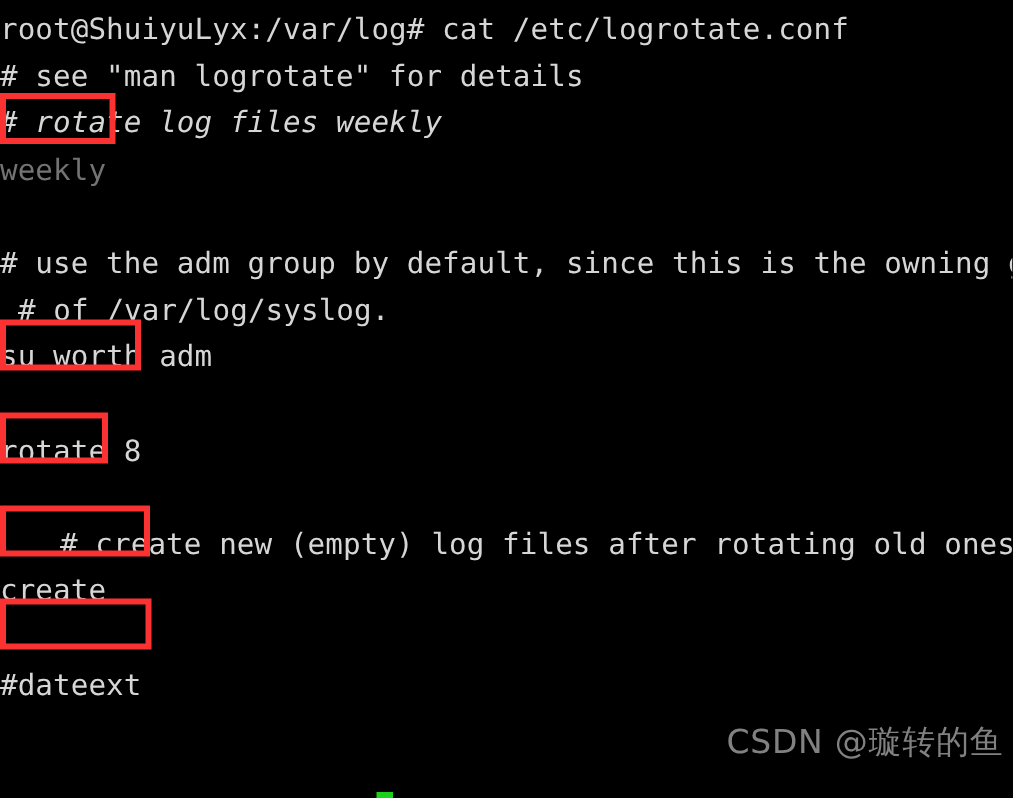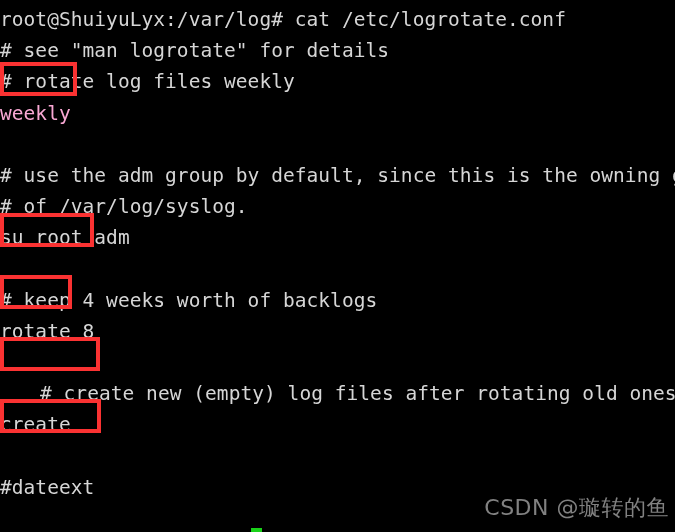--- a/index.html
+++ b/index.html
@@ -71,48 +71,47 @@
   
   .cursor-block {
     position: absolute;
     background: #19d219;
   }
 
   
   .watermark {
     position: absolute;
     right: 6px;
-    bottom: 12px;
+    bottom: 24px;
     color: #8d8d8d;
     font-size: 22px;
     line-height: 24px;
     white-space: pre;
     font-family: "DejaVu Sans", "Liberation Sans", sans-serif;
     opacity: 0.92;
     letter-spacing: 0.5px;
   }
 </style>
 </head>
 <body>
 
 <div id="terminal" style="background: rgb(0, 0, 0);">
 
   <div class="scrollback-remnant">                          .            .                                 .</div>
 
   <div class="term-body">
     <div class="line" style="color: rgb(214, 214, 214);">root@ShuiyuLyx:/var/log# cat /etc/logrotate.conf</div>
     <div class="line" style="color: rgb(214, 214, 214);"># see "man logrotate" for details</div>
-    <div class="line" style="color: rgb(214, 214, 214);"># rotate log files weekly</div>
-    <div class="line" style="color: #f9a8d4;">weekly</div>
+    <div class="line" style="color: rgb(214, 214, 214); font-style: italic;"># rotate log files weekly</div>
+    <div class="line" style="color: #737373;">weekly</div>
     <div class="line blank"></div>
     <div class="line" style="color: rgb(214, 214, 214);"># use the adm group by default, since this is the owning group</div>
-    <div class="line" style="color: rgb(214, 214, 214);"># of /var/log/syslog.</div>
-    <div class="line" style="color: rgb(214, 214, 214);">su root adm</div>
+    <div class="line" style="color: rgb(214, 214, 214); padding-left: 12px;"># of /var/log/syslog.</div>
+    <div class="line" style="color: rgb(214, 214, 214);">su worth adm</div>
     <div class="line blank"></div>
-    <div class="line" style="color: rgb(214, 214, 214);"># keep 4 weeks worth of backlogs</div>
     <div class="line" style="color: rgb(214, 214, 214);">rotate 8</div>
     <div class="line blank"></div>
     <div class="line" style="color: rgb(214, 214, 214); padding-left: 40px;"># create new (empty) log files after rotating old ones</div>
     <div class="line" style="color: rgb(214, 214, 214);">create</div>
     <div class="line blank"></div>
     <div class="line" style="color: rgb(214, 214, 214);">#dateext</div>
 
   </div>
 
   <div class="hl-box" style="left: 0px; top: 62px; width: 77px; height: 34px; border-color: rgb(250, 50, 50);"></div>

